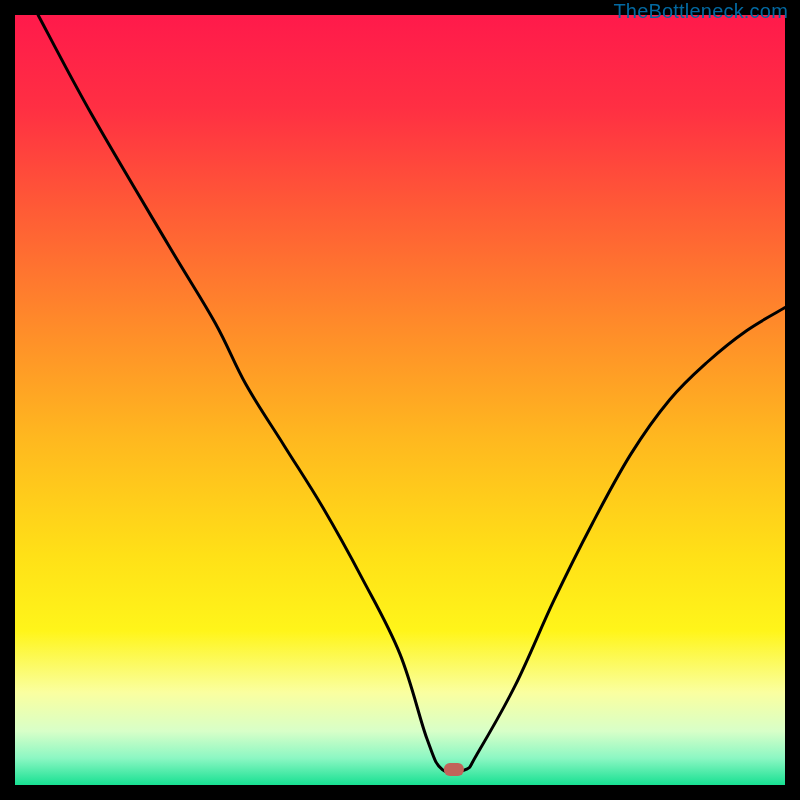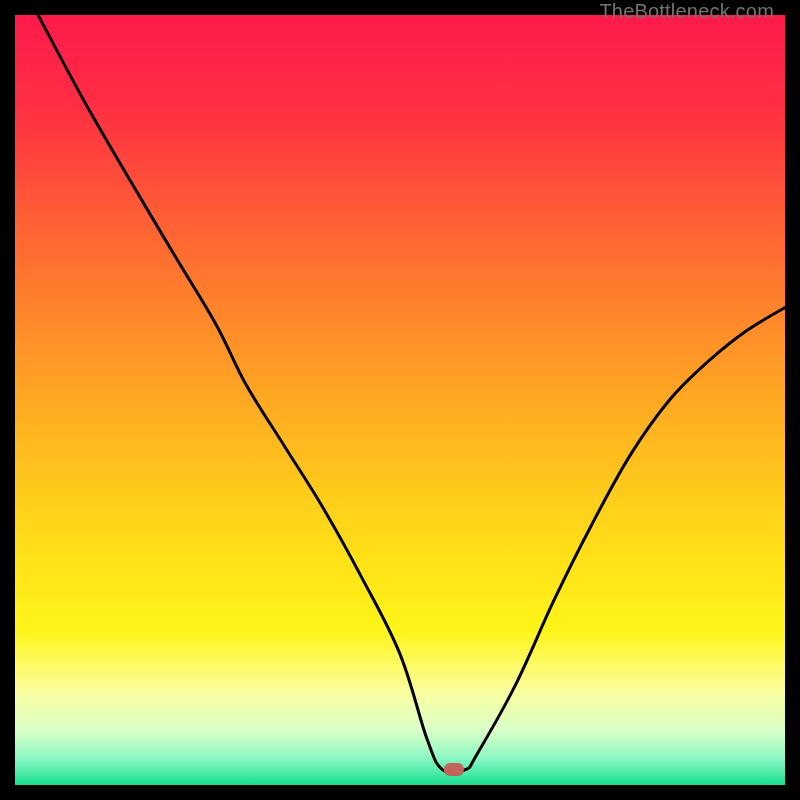--- a/index.html
+++ b/index.html
@@ -14,24 +14,24 @@
     position: absolute;
     left: 15px;
     top: 15px;
     width: 770px;
     height: 770px;
     background: #000;
   }
   .watermark {
     position: absolute;
     top: 0px;
-    right: 26px;
+    right: 12px;
     font-family: Arial, Helvetica, sans-serif;
     font-size: 20px;
-    color: #737373;
+    color: #0369a1;
     letter-spacing: 0.2px;
     z-index: 10;
   }
   svg {
     display: block;
   }
 </style>
 </head>
 <body>
 

